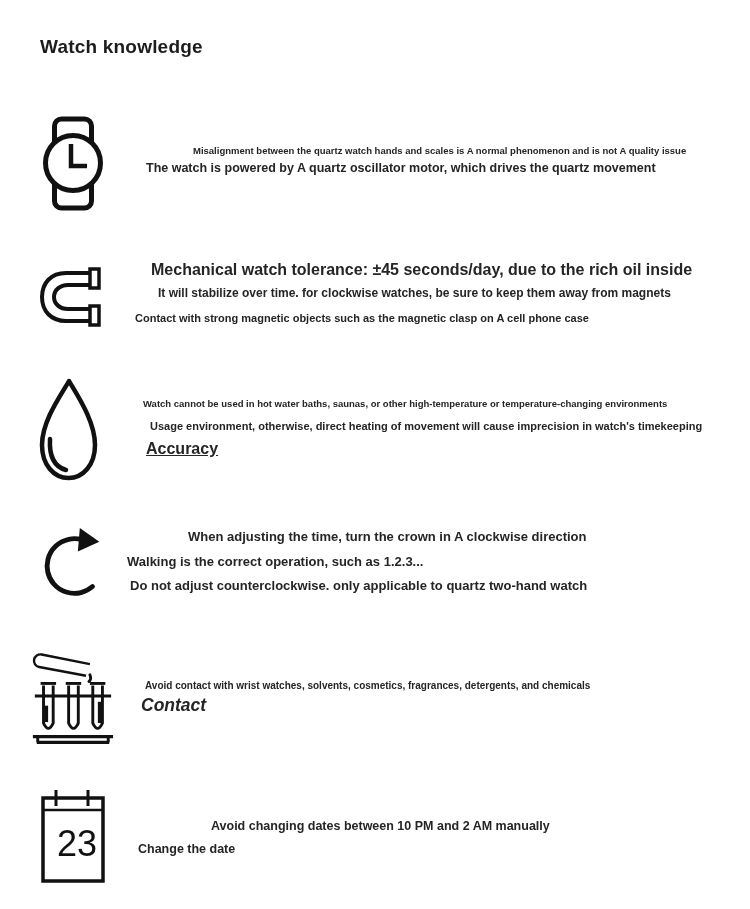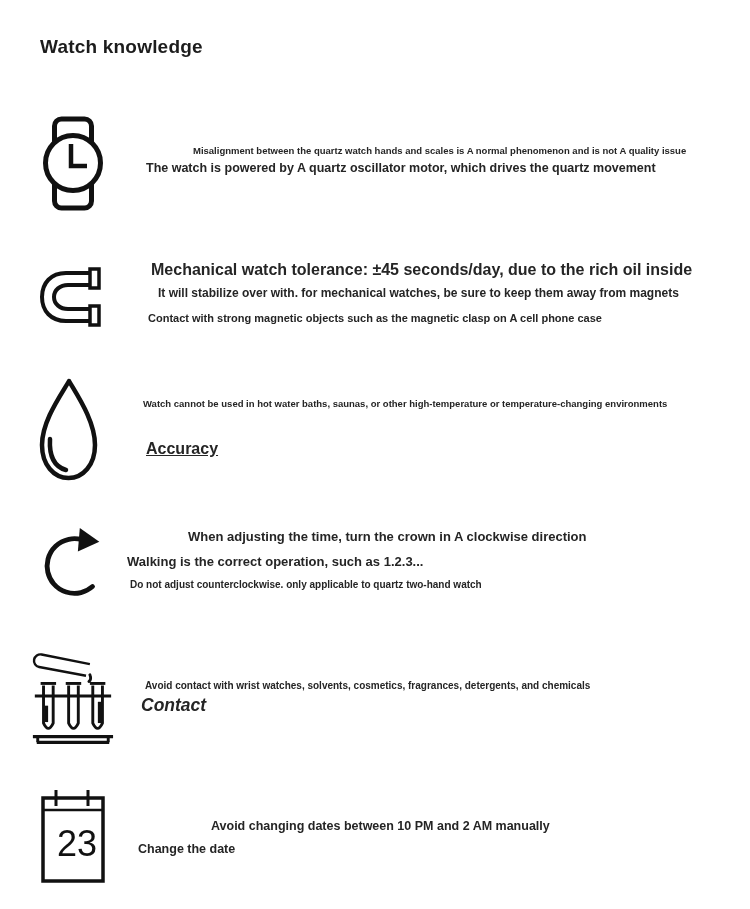--- a/index.html
+++ b/index.html
@@ -17,33 +17,33 @@
 
   
   .i1{left:43px;top:115px;width:60px;height:97px;}
   .s1l1{left:162px;top:146px;font-size:9.5px;padding-left:31px;}
   .s1l2{left:146px;top:161px;font-size:12.5px;}
 
   
   .i2{left:38px;top:266px;width:66px;height:62px;}
   .s2l1{left:151px;top:261px;font-size:16px;}
   .s2l2{left:158px;top:287px;font-size:12px;}
-  .s2l3{left:148px;top:312px;font-size:11px;}
+  .s2l3{left:135px;top:312px;font-size:11px;}
 
   
   .i3{left:37px;top:377px;width:63px;height:105px;}
   .s3l1{left:143px;top:399px;font-size:9.5px;}
   .s3l2{left:150px;top:420px;font-size:11px;}
   .s3l3{left:146px;top:440px;font-size:16px;text-decoration:underline;}
 
   
   .i4{left:36px;top:527px;width:72px;height:80px;}
   .s4l1{left:188px;top:530px;font-size:13px;}
   .s4l2{left:127px;top:555px;font-size:13px;}
-  .s4l3{left:130px;top:579px;font-size:10px;}
+  .s4l3{left:130px;top:579px;font-size:13px;}
 
   
   .i5{left:30px;top:645px;width:85px;height:102px;}
   .s5l1{left:145px;top:680px;font-size:10px;}
   .s5l2{left:141px;top:695px;font-size:17.5px;font-style:italic;}
 
   
   .i6{left:40px;top:788px;width:66px;height:97px;}
   .s6l1{left:211px;top:819px;font-size:12.5px;}
   .s6l2{left:138px;top:842px;font-size:12.5px;}
@@ -69,30 +69,31 @@
 
   <div class="icon i2">
     <svg viewBox="0 0 66 62" fill="none" stroke="#111" xmlns="http://www.w3.org/2000/svg">
       <path d="M56,7 H28 C13,7 4,17 4,31 C4,45 13,55 28,55 H56" stroke-width="4"></path>
       <path d="M56,19 H30 C22,19 16,24 16,31 C16,38 22,43 30,43 H56" stroke-width="4"></path>
       <rect x="52" y="3" width="9" height="19" fill="#fff" stroke-width="3.5"></rect>
       <rect x="52" y="40" width="9" height="19" fill="#fff" stroke-width="3.5"></rect>
     </svg>
   </div>
   <div class="ln s2l1">Mechanical watch tolerance: ±45 seconds/day, due to the rich oil inside</div>
-  <div class="ln s2l2">It will stabilize over with. for mechanical watches, be sure to keep them away from magnets</div>
+  <div class="ln s2l2">It will stabilize over time. for clockwise watches, be sure to keep them away from magnets</div>
   <div class="ln s2l3">Contact with strong magnetic objects such as the magnetic clasp on A cell phone case</div>
 
   <div class="icon i3">
     <svg viewBox="0 0 63 105" fill="none" stroke="#111" xmlns="http://www.w3.org/2000/svg">
       <path d="M32,4 C40,18 58,44 58,68 C58,88 46,101 31.5,101 C17,101 5,88 5,68 C5,44 24,18 32,4 Z" stroke-width="4.5" stroke-linejoin="round"></path>
       <path d="M13,62 C12,80 18,90 29,93" stroke-width="4.5" stroke-linecap="round"></path>
     </svg>
   </div>
   <div class="ln s3l1">Watch cannot be used in hot water baths, saunas, or other high-temperature or temperature-changing environments</div>
+  <div class="ln s3l2">Usage environment, otherwise, direct heating of movement will cause imprecision in watch's timekeeping</div>
   <div class="ln s3l3">Accuracy</div>
 
   <div class="icon i4">
     <svg viewBox="0 0 72 82" fill="none" xmlns="http://www.w3.org/2000/svg">
       <path d="M57,61 A28,28 0 1 1 46,13" stroke="#111" stroke-width="5" stroke-linecap="round"></path>
       <polygon points="44,1 64,15 42,25" fill="#111"></polygon>
     </svg>
   </div>
   <div class="ln s4l1">When adjusting the time, turn the crown in A clockwise direction</div>
   <div class="ln s4l2">Walking is the correct operation, such as 1.2.3...</div>

